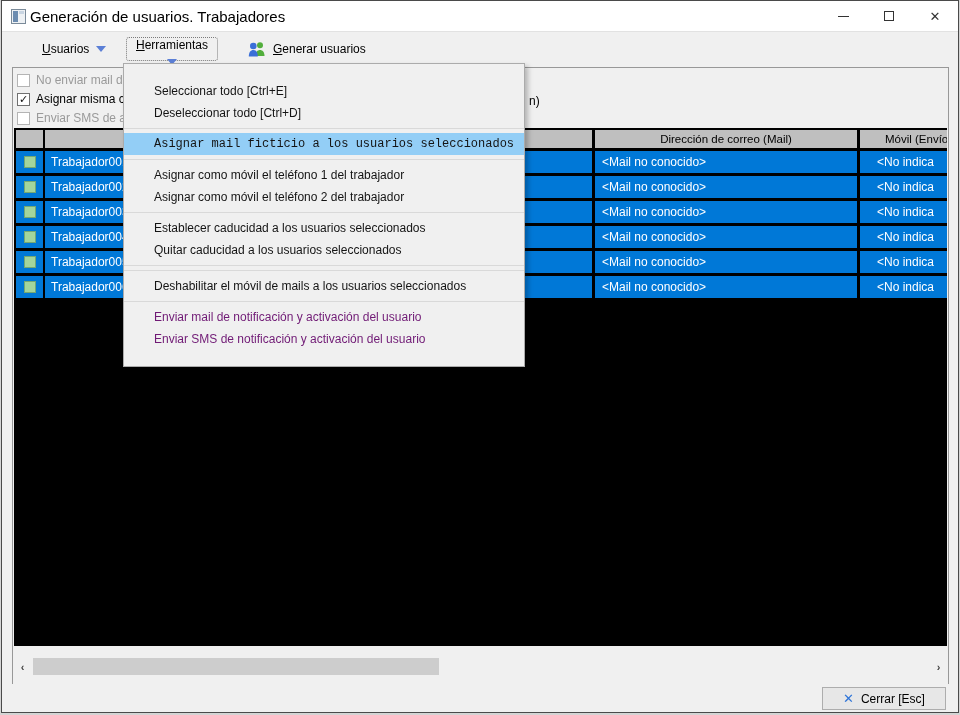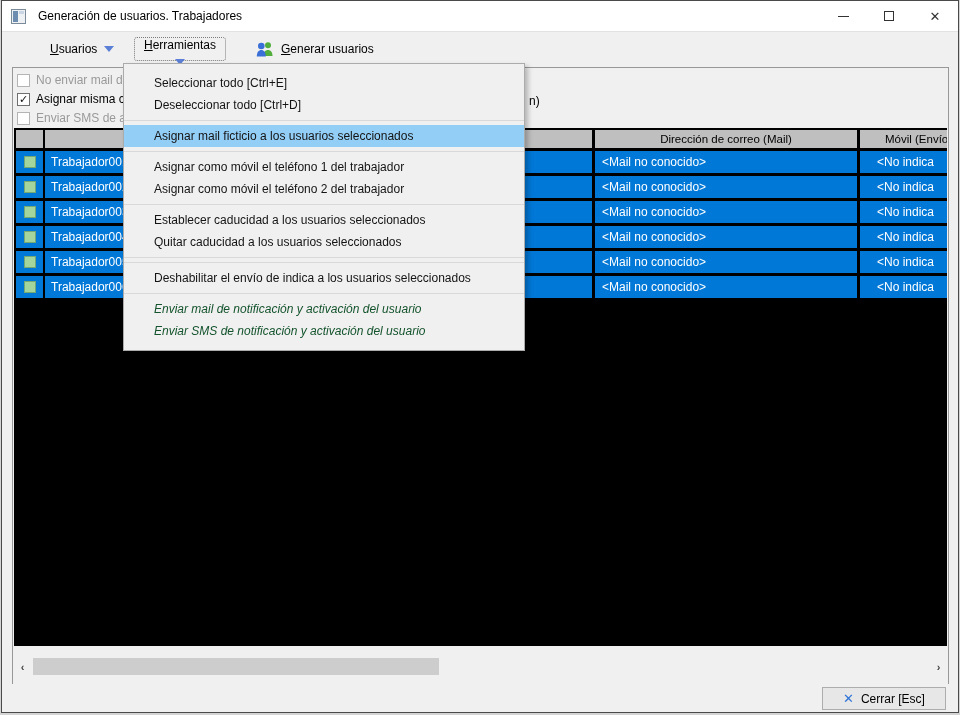--- a/index.html
+++ b/index.html
@@ -4,29 +4,29 @@
 <style>
   * { margin:0; padding:0; box-sizing:border-box; }
   body { font-family:"Liberation Sans","DejaVu Sans",sans-serif; background:#d4d4d4; }
   .window { position:relative; width:958px; height:713px; margin:0 auto;
             border:1px solid #4a4a4a; background:#f0f0f0; overflow:hidden; }
 
   
   .titlebar { position:absolute; top:0; left:0; right:0; height:31px; background:#ffffff;
               display:flex; align-items:center; border-bottom:1px solid #e2e2e2; }
   .app-icon { margin-left:9px; width:15px; height:15px; flex:0 0 auto; }
-  .title-text { margin-left:12px; font-size:12px; color:#000; white-space:nowrap; }
+  .title-text { margin-left:4px; font-size:15px; color:#000; white-space:nowrap; }
   .win-controls { margin-left:auto; display:flex; height:100%; }
   .win-btn { width:46px; height:100%; display:flex; align-items:center; justify-content:center; }
   .min-glyph { width:11px; height:1px; background:#333; }
   .max-glyph { width:10px; height:10px; border:1px solid #333; background:transparent; }
   .close-glyph { font-size:13px; color:#333; line-height:1; }
 
   
-  .toolbar { position:absolute; top:32px; left:16px; right:0; height:31px; background:#f0f0f0; }
+  .toolbar { position:absolute; top:32px; left:8px; right:0; height:31px; background:#f0f0f0; }
   .tb-item { position:absolute; display:flex; align-items:center; gap:7px; font-size:12px;
              color:#000; height:22px; cursor:default; }
   .tb-usuarios { left:32px; top:5px; }
   .tb-herramientas { left:116px; top:4px; border:1px dotted #7a7a7a; border-radius:3px; padding:0 9px; height:24px;flex-direction:column; }
   .tb-generar { left:238px; top:5px; }
   .dd-arrow { width:0; height:0; border-left:5px solid transparent; border-right:5px solid transparent;
               border-top:6px solid #5b7fd6; }
   u { text-decoration:underline; }
 
   
@@ -72,25 +72,25 @@
   
   .footer { position:absolute; left:0; right:0; bottom:0; height:28px; background:#f0f0f0; }
   .close-btn { position:absolute; right:12px; top:3px; width:124px; height:23px;
                background:#e7e7e7; border:1px solid #adadad; display:flex; align-items:center;
                justify-content:center; gap:7px; font-size:12px; color:#000; }
   .x-icon { color:#2e74d8; font-weight:bold; font-size:13px; line-height:1; }
 
   
   .menu { position:absolute; left:121px; top:62px; width:402px; background:#f0f0f0;
           border:1px solid #ababab; box-shadow:3px 3px 5px rgba(0,0,0,0.25);
-          padding:8px 0; z-index:20; }
+          padding:16px 0; z-index:20; }
   .menu-item { height:22px; line-height:22px; padding-left:30px; font-size:12px; color:#141414;
                white-space:nowrap; }
-  .menu-item.hl { background:#93cef6; }
-  .menu-item.dis { color:#14532d;font-style:italic; }
+  .menu-item.hl { background:#93cef6;font-family:Liberation Mono, monospace; }
+  .menu-item.dis { color:#701a75; }
   .menu-sep { border-top:1px solid #d9d9d9; margin:4px 0; }
 </style>
 </head>
 <body>
 
 <div class="window">
 
   <div class="titlebar">
     <svg class="app-icon" viewBox="0 0 15 15">
       <rect x="0.5" y="0.5" width="14" height="14" fill="#eef1f4" stroke="#7a8a99"></rect>
@@ -227,20 +227,20 @@
         <div class="menu-sep"></div>
         <div class="menu-item hl">Asignar mail ficticio a los usuarios seleccionados</div>
         <div class="menu-sep"></div>
         <div class="menu-item">Asignar como móvil el teléfono 1 del trabajador</div>
         <div class="menu-item">Asignar como móvil el teléfono 2 del trabajador</div>
         <div class="menu-sep"></div>
         <div class="menu-item">Establecer caducidad a los usuarios seleccionados</div>
         <div class="menu-item">Quitar caducidad a los usuarios seleccionados</div>
         <div class="menu-sep"></div>
         <div class="menu-sep"></div>
-        <div class="menu-item">Deshabilitar el envío de indica a los usuarios seleccionados</div>
+        <div class="menu-item">Deshabilitar el móvil de mails a los usuarios seleccionados</div>
         <div class="menu-sep"></div>
         <div class="menu-item dis">Enviar mail de notificación y activación del usuario</div>
         <div class="menu-item dis">Enviar SMS de notificación y activación del usuario</div>
       </div>
   </div>
 
 </div>
 
 </body></html>

